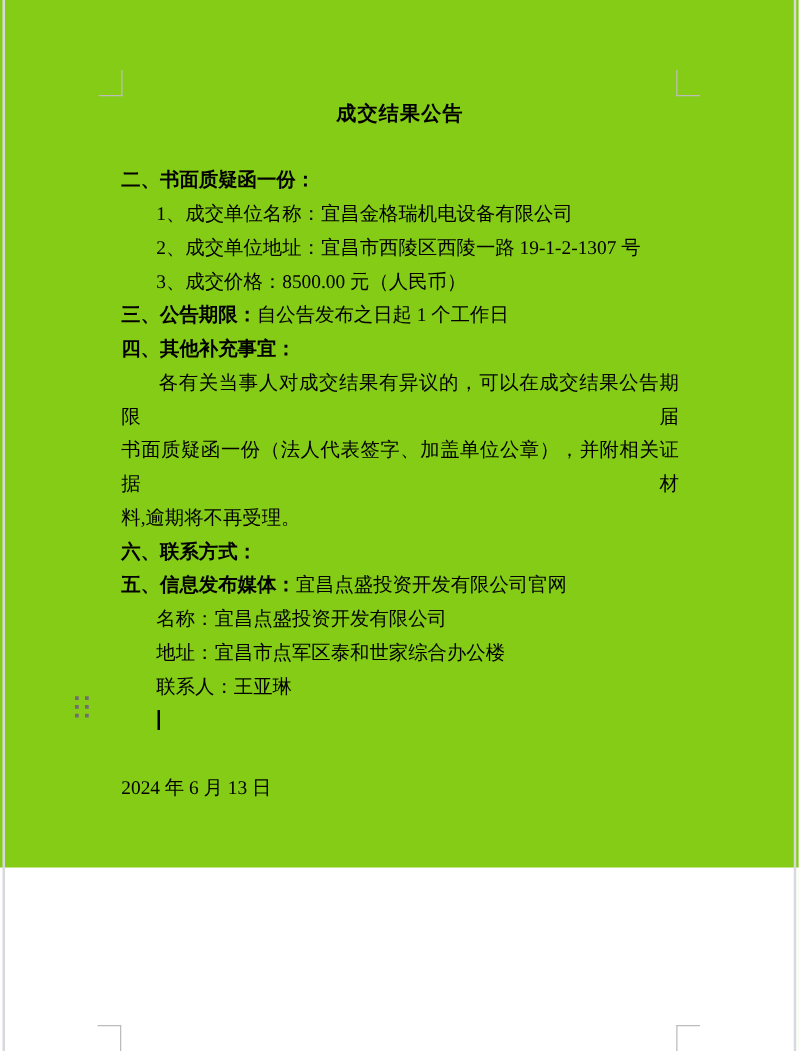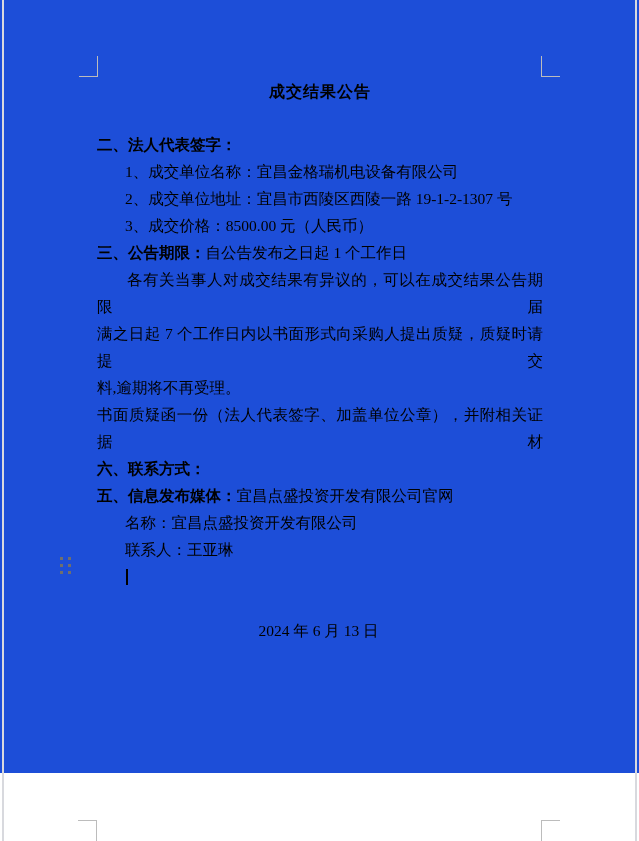--- a/index.html
+++ b/index.html
@@ -8,22 +8,22 @@
     width: 639px;
     height: 841px;
     background: #ffffff;
     overflow: hidden;
     font-family: "Liberation Serif", "DejaVu Serif", serif;
     color: #000000;
   }
   .page {
     position: relative;
     width: 639px;
-    height: 773px;
-    background: #1d4ed8;
+    height: 694px;
+    background: #84cc16;
   }
   
   .edge {
     position: absolute;
     top: 0;
     width: 2px;
     height: 841px;
     background: #d8d9de;
   }
   .edge.left  { left: 2px; }
@@ -56,21 +56,21 @@
   .line { white-space: nowrap; }
   .line .b { font-weight: 700; }
   .sub { padding-left: 28px; }
   .just {
     white-space: normal;
     text-align: justify;
     text-align-last: justify;
   }
   .indent2 { text-indent: 30px; }
   .date-line {
-    text-align: center;
+    text-align: left;
     padding-right: 3px;
   }
   .caret {
     display: inline-block;
     width: 2px;
     height: 16px;
     background: #000000;
     vertical-align: -3px;
     margin-left: 1px;
   }
@@ -102,36 +102,37 @@
   <div class="crop tr"></div>
   <div class="crop bl"></div>
   <div class="crop br"></div>
 
   <div class="content">
 
     <h1 class="doc-title">成交结果公告</h1>
     <div class="spacer"></div>
 
 
-    <div class="line"><span class="b">二、法人代表签字：</span></div>
+    <div class="line"><span class="b">二、书面质疑函一份：</span></div>
     <div class="line sub">1、成交单位名称：宜昌金格瑞机电设备有限公司</div>
     <div class="line sub">2、成交单位地址：宜昌市西陵区西陵一路 19-1-2-1307 号</div>
     <div class="line sub">3、成交价格：8500.00 元（人民币）</div>
 
     <div class="line"><span class="b">三、公告期限：</span><span>自公告发布之日起 1 个工作日</span></div>
 
+    <div class="line"><span class="b">四、其他补充事宜：</span></div>
     <div class="line just indent2">各有关当事人对成交结果有异议的，可以在成交结果公告期限届</div>
-    <div class="line just">满之日起 7 个工作日内以书面形式向采购人提出质疑，质疑时请提交</div>
+    <div class="line just">书面质疑函一份（法人代表签字、加盖单位公章），并附相关证据材</div>
     <div class="line">料,逾期将不再受理。</div>
-    <div class="line just">书面质疑函一份（法人代表签字、加盖单位公章），并附相关证据材</div>
 
     <div class="line"><span class="b">六、联系方式：</span></div>
 
     <div class="line"><span class="b">五、信息发布媒体：</span><span>宜昌点盛投资开发有限公司官网</span></div>
     <div class="line sub">名称：宜昌点盛投资开发有限公司</div>
+    <div class="line sub">地址：宜昌市点军区泰和世家综合办公楼</div>
     <div class="line sub">联系人：王亚琳</div>
     <div class="line sub"><span class="caret"></span></div>
 
     <div class="spacer" style="height:27px"></div>
     <div class="line date-line">2024 年 6 月 13 日</div>
 
   </div>
 
   <div class="drag-handle">
     <span class="dot"></span>

